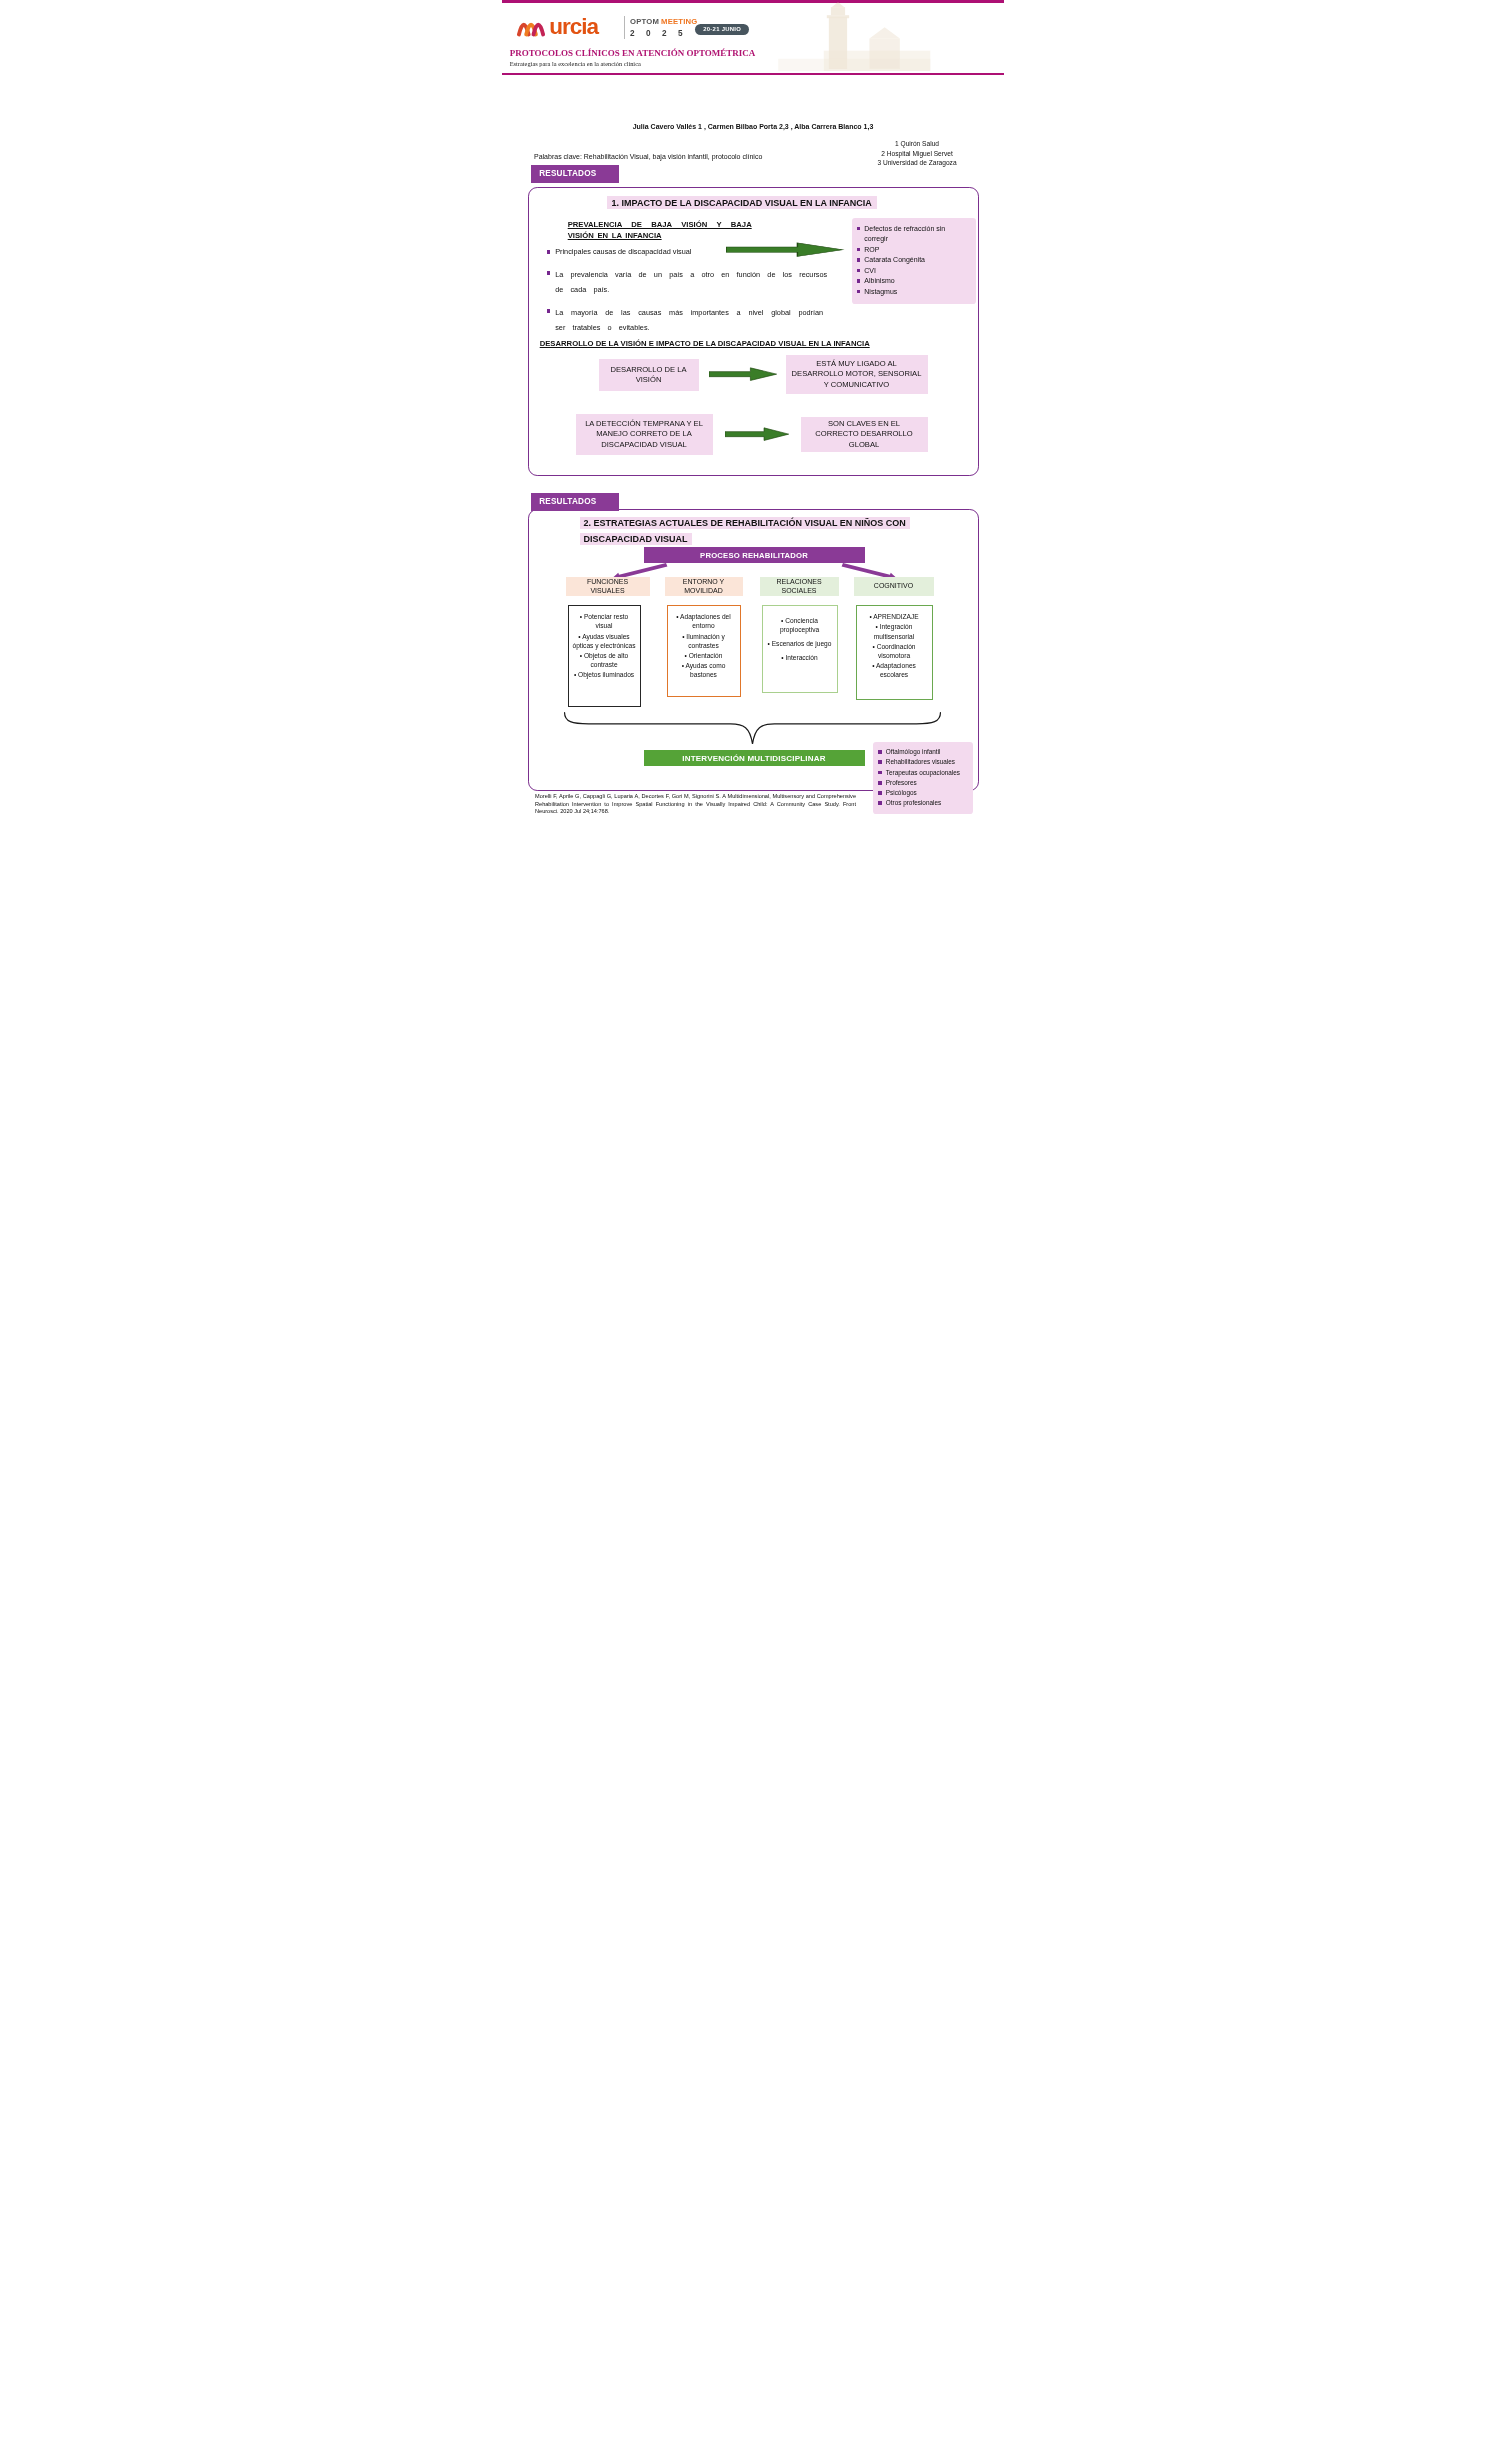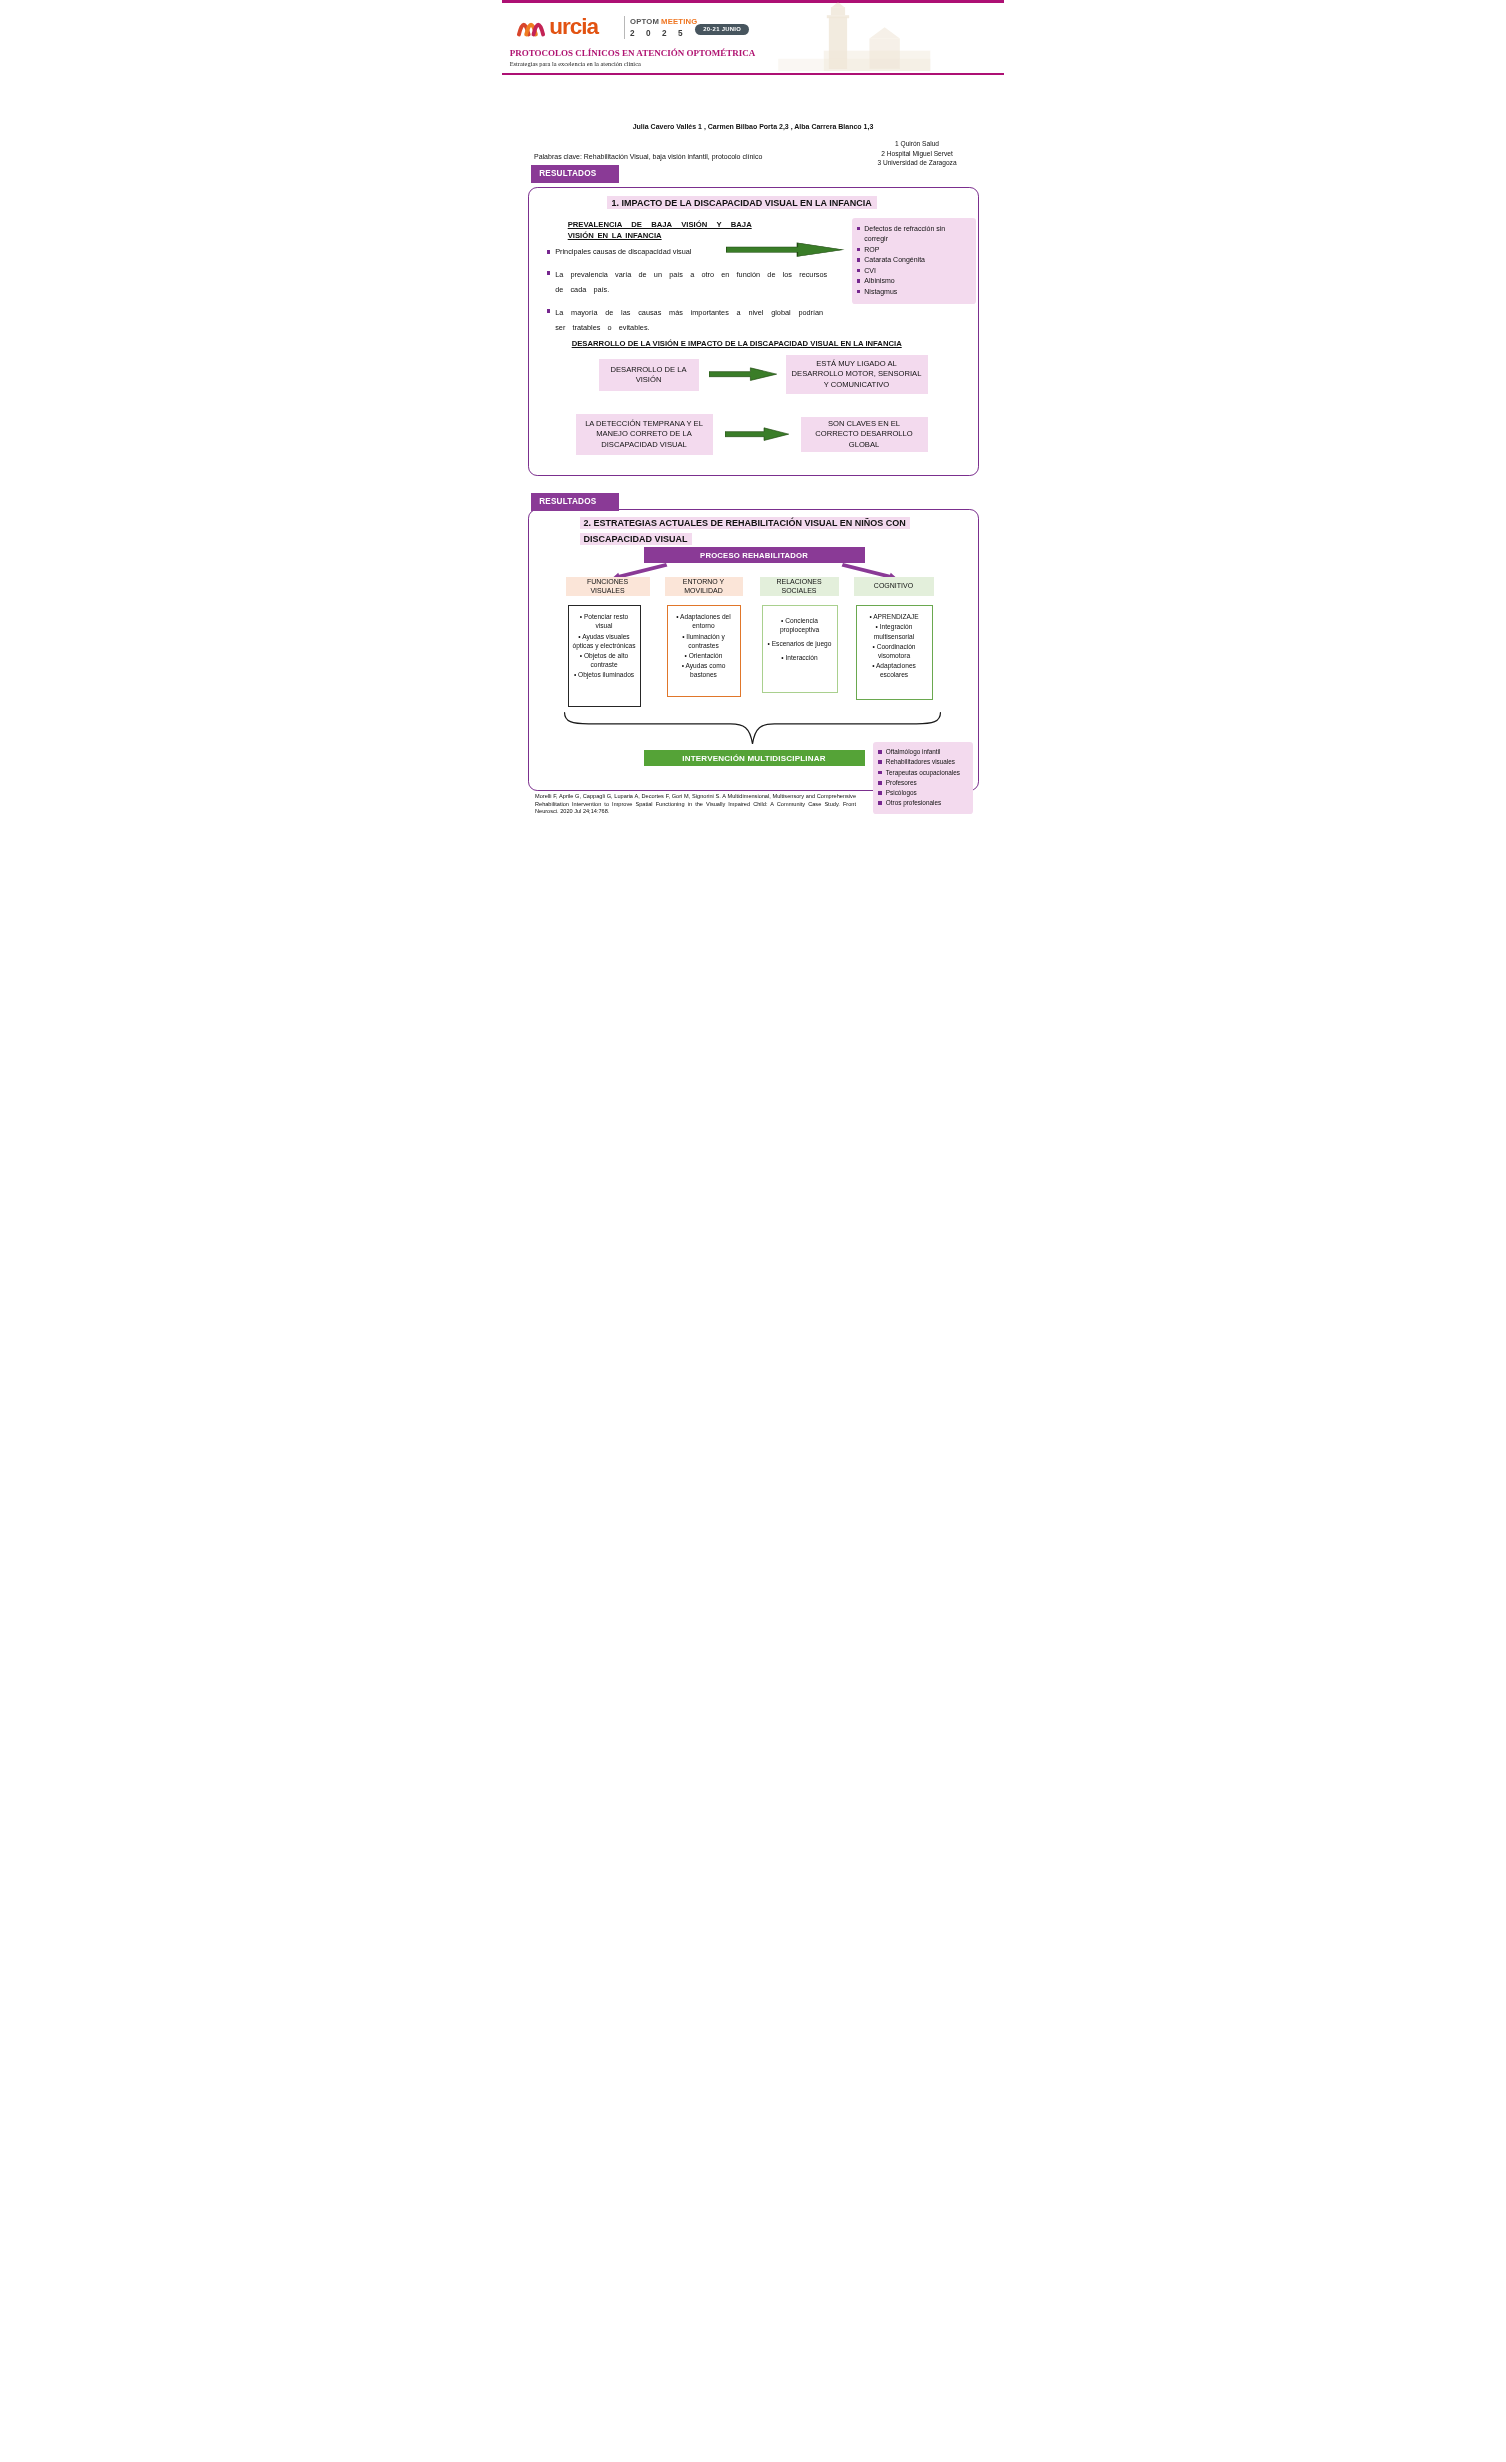--- a/index.html
+++ b/index.html
@@ -45,21 +45,21 @@
   .s1-heading{position:absolute;left:78px;top:8.2px;font-size:9px;font-weight:bold;padding:1.5px 5.1px;}
   .s1-prev{position:absolute;left:11.2px;top:31px;width:184px;font-size:7.7px;font-weight:bold;
            text-decoration:underline;text-align:justify;word-spacing:1.5px;line-height:1.45;margin-left:28px;}
   .b{position:absolute;display:flex;gap:5.1px;}
   .sq{width:3.6px;height:3.6px;background:#76278f;flex:none;margin-top:3.1px;display:inline-block;}
   .b p{margin:0;font-size:7.3px;}
   .s1-b1{left:18px;top:59px;}
   .s1-b2{left:18px;top:80px;} .s1-b2 p{width:272px;text-align:justify;word-spacing:5.1px;line-height:2.05;}
   .s1-b3{left:18px;top:118px;} .s1-b3 p{width:268px;text-align:justify;word-spacing:5.1px;line-height:2.05;}
   .s1-dev{position:absolute;left:11.2px;top:151px;font-size:7.7px;font-weight:bold;
-          text-decoration:underline;white-space:nowrap;margin-left:32px;}
+          text-decoration:underline;white-space:nowrap;}
 
   .garrow{position:absolute;}
   .garrow polygon{fill:#3a7d28;stroke:#1f4a10;stroke-width:1.2;}
   .a1{left:197px;top:54px;width:119px;height:15.3px;}
   .a2{left:180px;top:179px;width:69px;height:14.3px;}
   .a3{left:196px;top:239px;width:65px;height:14.3px;}
 
   .pinkbox{background:#f3daee;border-radius:3.1px;box-sizing:border-box;}
   .causes{position:absolute;left:323px;top:30px;width:124px;height:86px;padding:5.6px 5.1px;}
   .sq-item{display:flex;gap:4.1px;font-size:7px;line-height:1.5;}

